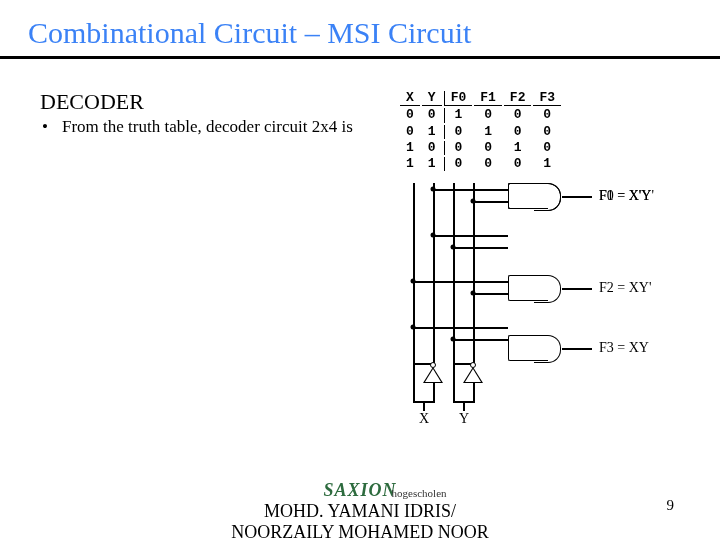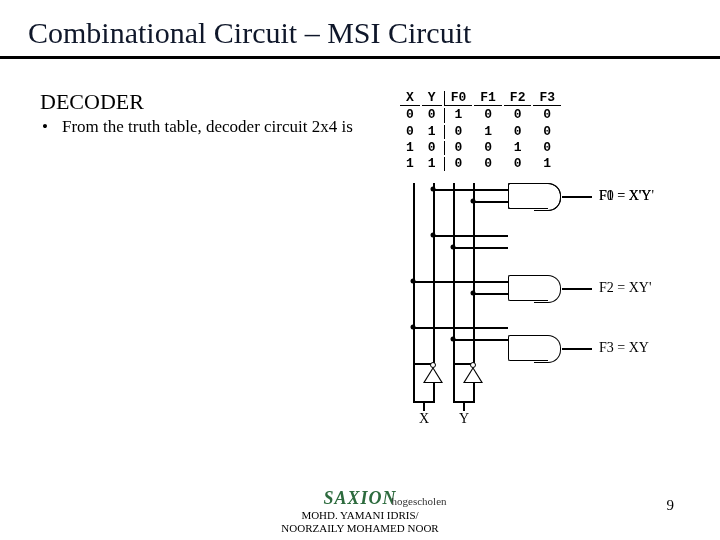--- a/index.html
+++ b/index.html
@@ -5,21 +5,21 @@
   * { margin:0; padding:0; box-sizing:border-box; }
   body {
     width:720px; height:540px;
     background:#fff;
     font-family:"Times New Roman", Times, serif;
     position:relative; overflow:hidden;
   }
   .title {
     font-size:30px;
     padding:16px 28px 6px 28px;
-    color:#0f172a;
+    color:#3b82f6;
   }
   .title-rule {
     height:3px; background:#000;
     margin:0 0 0 0;
   }
   .content {
     display:flex; padding:30px 22px 0 40px;
   }
   .col-left { width:350px; }
   .heading {
@@ -81,21 +81,21 @@
     position:absolute; left:0; bottom:0; width:100%; height:58px;
     display:flex; align-items:center; justify-content:center;
   }
   .logo-wrap { position:absolute; left:50%; transform:translateX(-50%); text-align:center; }
   .logo {
     font-style:italic; font-weight:bold; font-size:18px; color:#2d6b3e;
     letter-spacing:1px; position:relative; display:inline-block;
   }
   .logo .hs { color:#333; font-style:normal; font-weight:normal; font-size:11px; letter-spacing:0; position:absolute; right:-50px; bottom:2px;margin-left:30px;}
   .author {
-    font-size:11px; text-align:center; line-height:1.15;
+    font-size:18px; text-align:center; line-height:1.15;
   }
   .pagenum {
     position:absolute; right:46px; bottom:26px; font-size:15px;
   }
 </style>
 </head>
 <body>
 
 <div class="title">Combinational Circuit – MSI Circuit</div>
 <div class="title-rule"></div>

